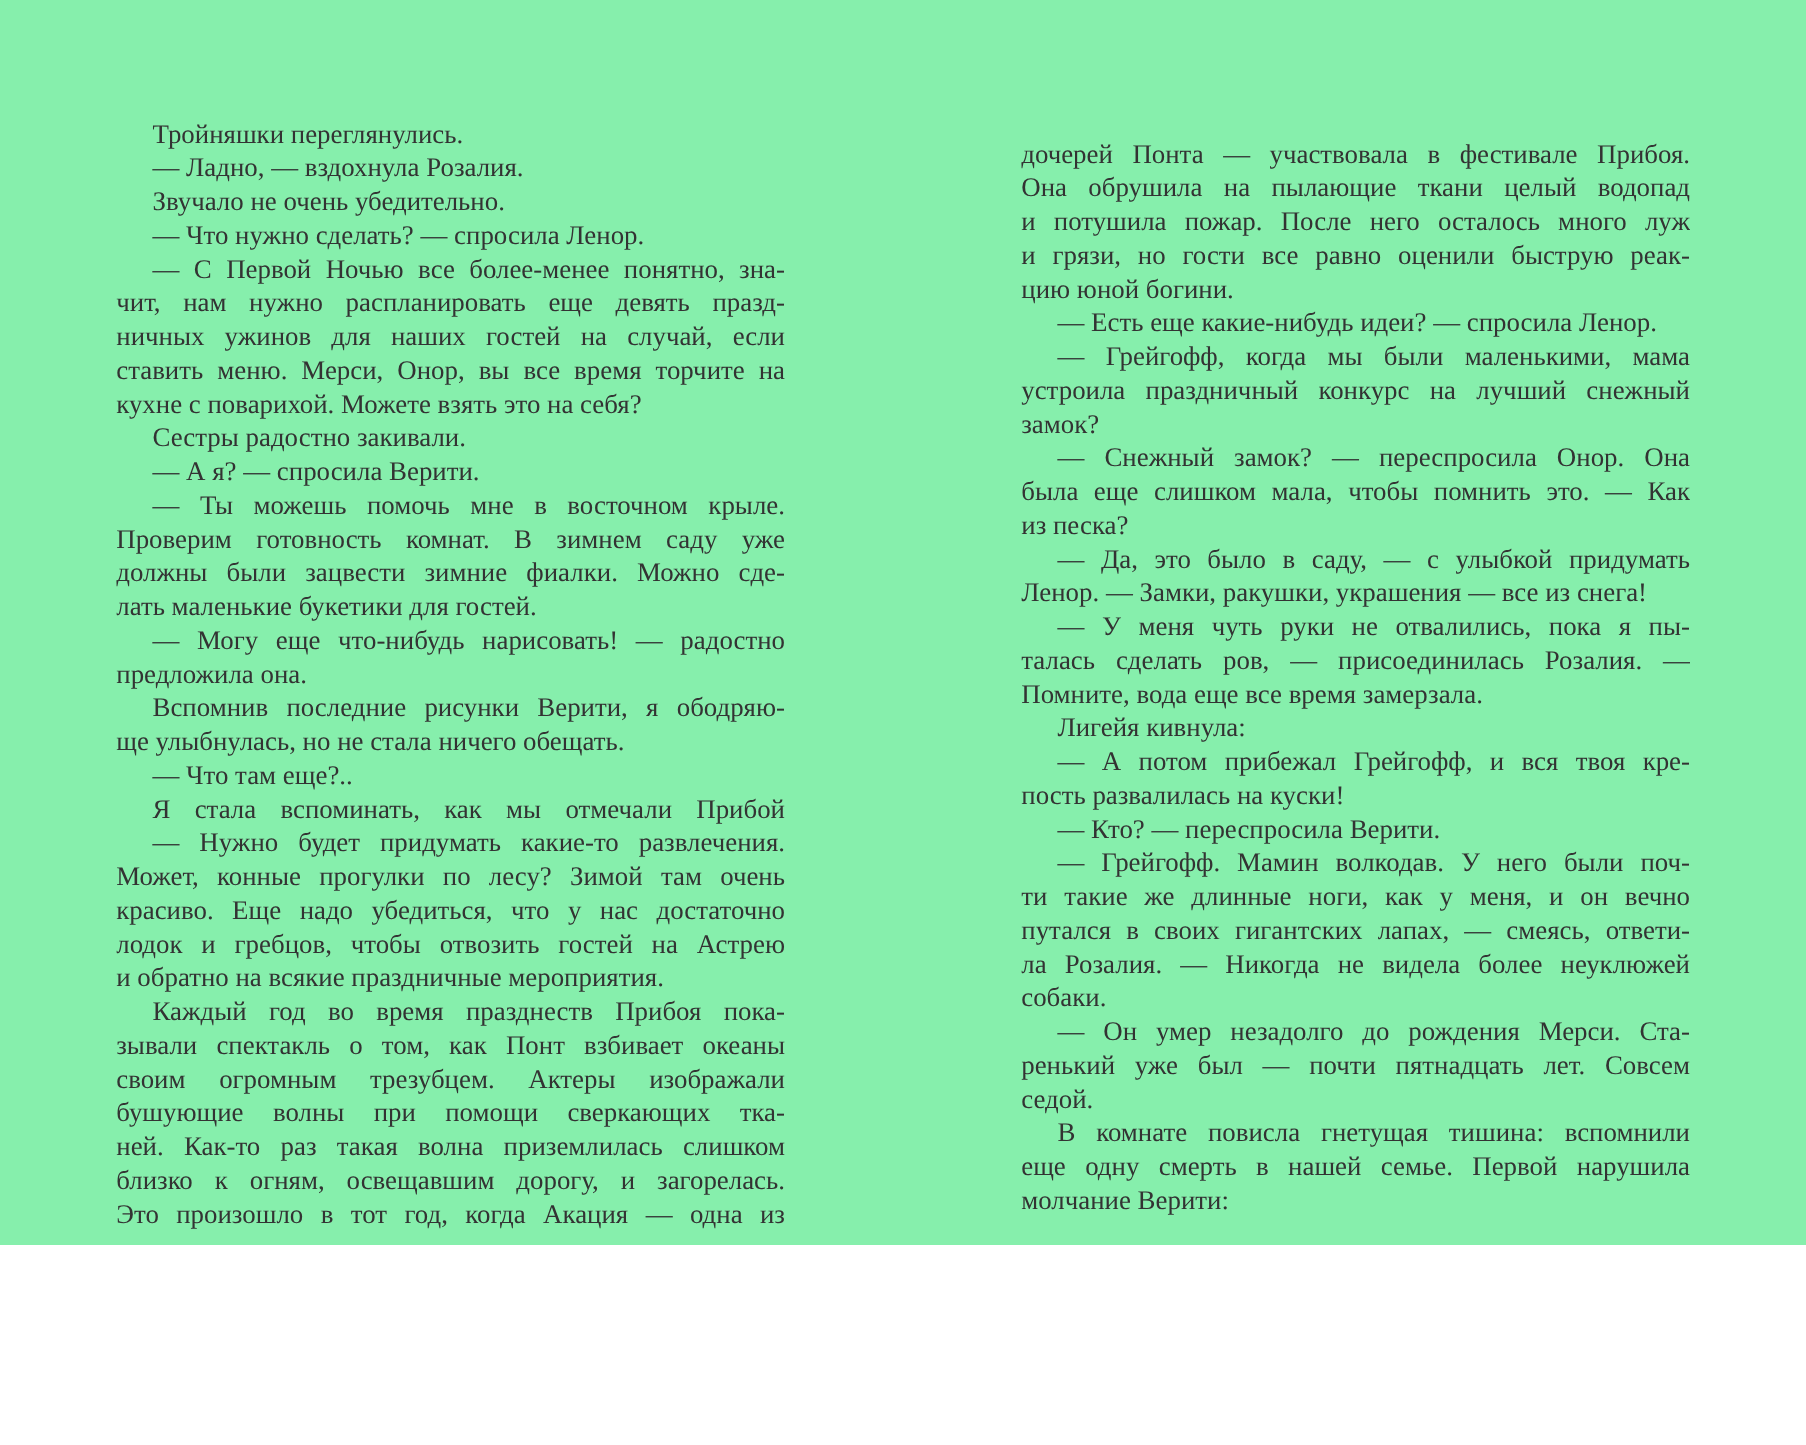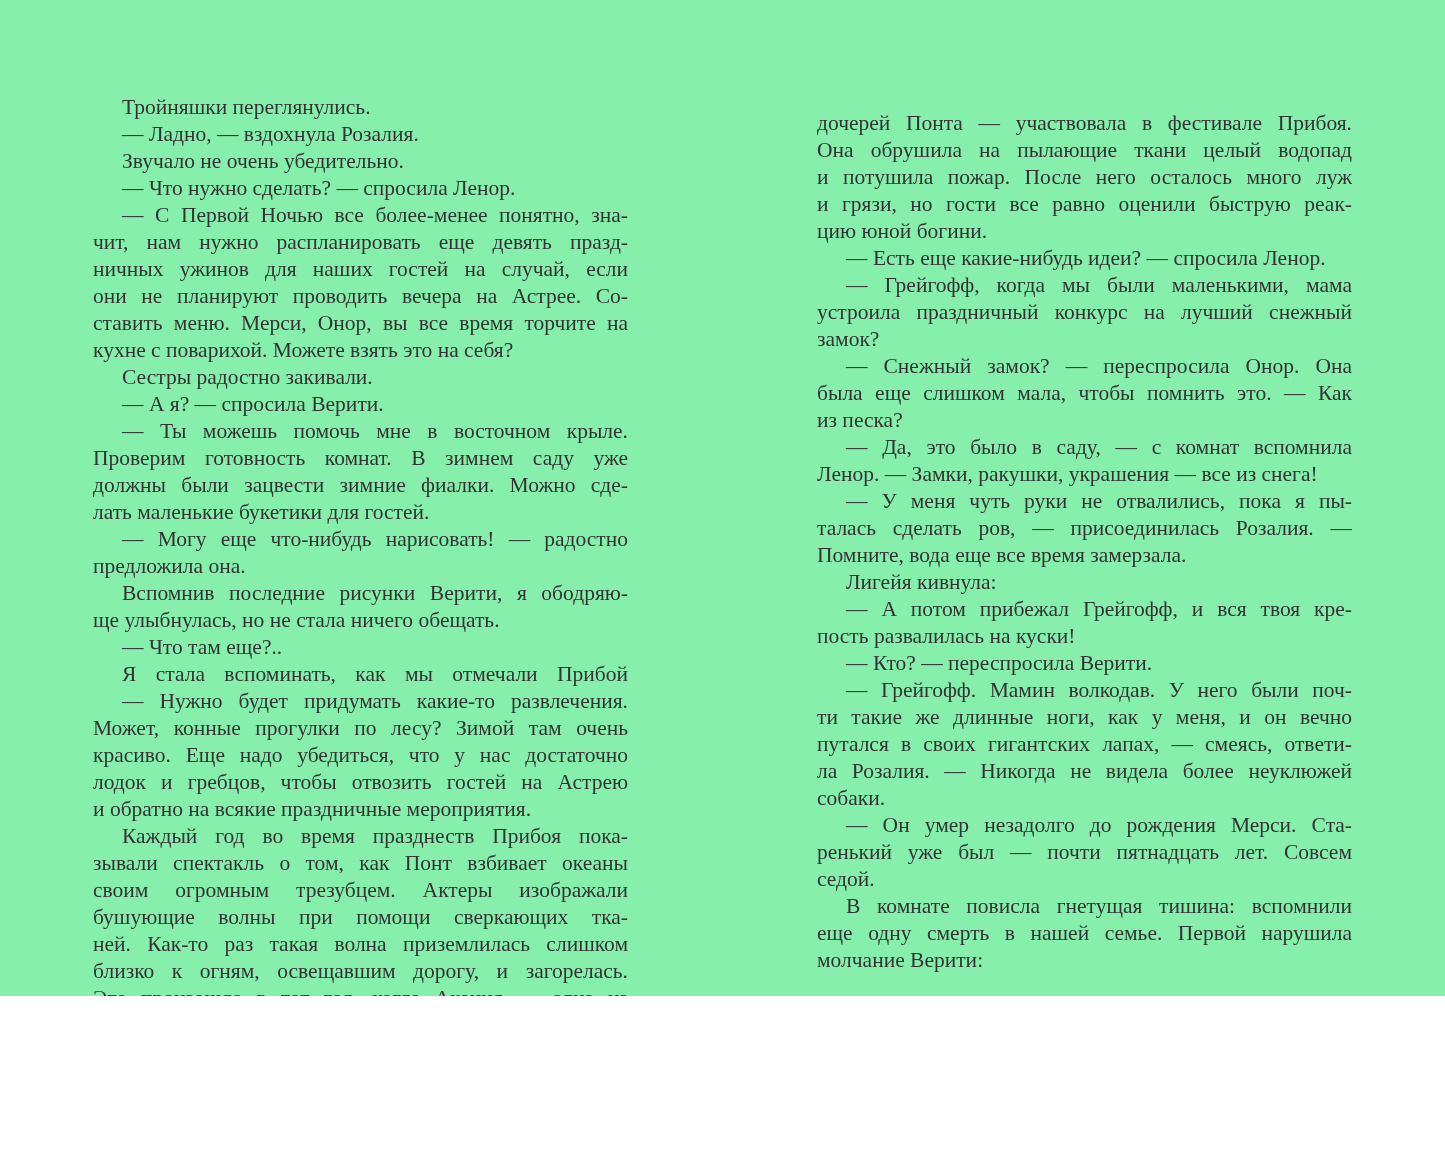--- a/index.html
+++ b/index.html
@@ -72,21 +72,20 @@
         <div class="paragraph">
           <div class="line indent last">Звучало не очень убедительно.</div>
         </div>
         <div class="paragraph">
           <div class="line indent last">— Что нужно сделать? — спросила Ленор.</div>
         </div>
         <div class="paragraph">
           <div class="line indent">— С Первой Ночью все более-менее понятно, зна-</div>
           <div class="line">чит, нам нужно распланировать еще девять празд-</div>
           <div class="line">ничных ужинов для наших гостей на случай, если</div>
-          <div class="line">они не планируют проводить вечера на Астрее. Со-</div>
           <div class="line">ставить меню. Мерси, Онор, вы все время торчите на</div>
           <div class="line last">кухне с поварихой. Можете взять это на себя?</div>
         </div>
         <div class="paragraph">
           <div class="line indent last">Сестры радостно закивали.</div>
         </div>
         <div class="paragraph">
           <div class="line indent last">— А я? — спросила Верити.</div>
         </div>
         <div class="paragraph">
@@ -144,21 +143,21 @@
           <div class="line indent">— Грейгофф, когда мы были маленькими, мама</div>
           <div class="line">устроила праздничный конкурс на лучший снежный</div>
           <div class="line last">замок?</div>
         </div>
         <div class="paragraph">
           <div class="line indent">— Снежный замок? — переспросила Онор. Она</div>
           <div class="line">была еще слишком мала, чтобы помнить это. — Как</div>
           <div class="line last">из песка?</div>
         </div>
         <div class="paragraph">
-          <div class="line indent">— Да, это было в саду, — с комнат вспомнила</div>
+          <div class="line indent">— Да, это было в саду, — с улыбкой придумать</div>
           <div class="line last">Ленор. — Замки, ракушки, украшения — все из снега!</div>
         </div>
         <div class="paragraph">
           <div class="line indent">— У меня чуть руки не отвалились, пока я пы-</div>
           <div class="line">талась сделать ров, — присоединилась Розалия. —</div>
           <div class="line last">Помните, вода еще все время замерзала.</div>
         </div>
         <div class="paragraph">
           <div class="line indent last">Лигейя кивнула:</div>
         </div>

